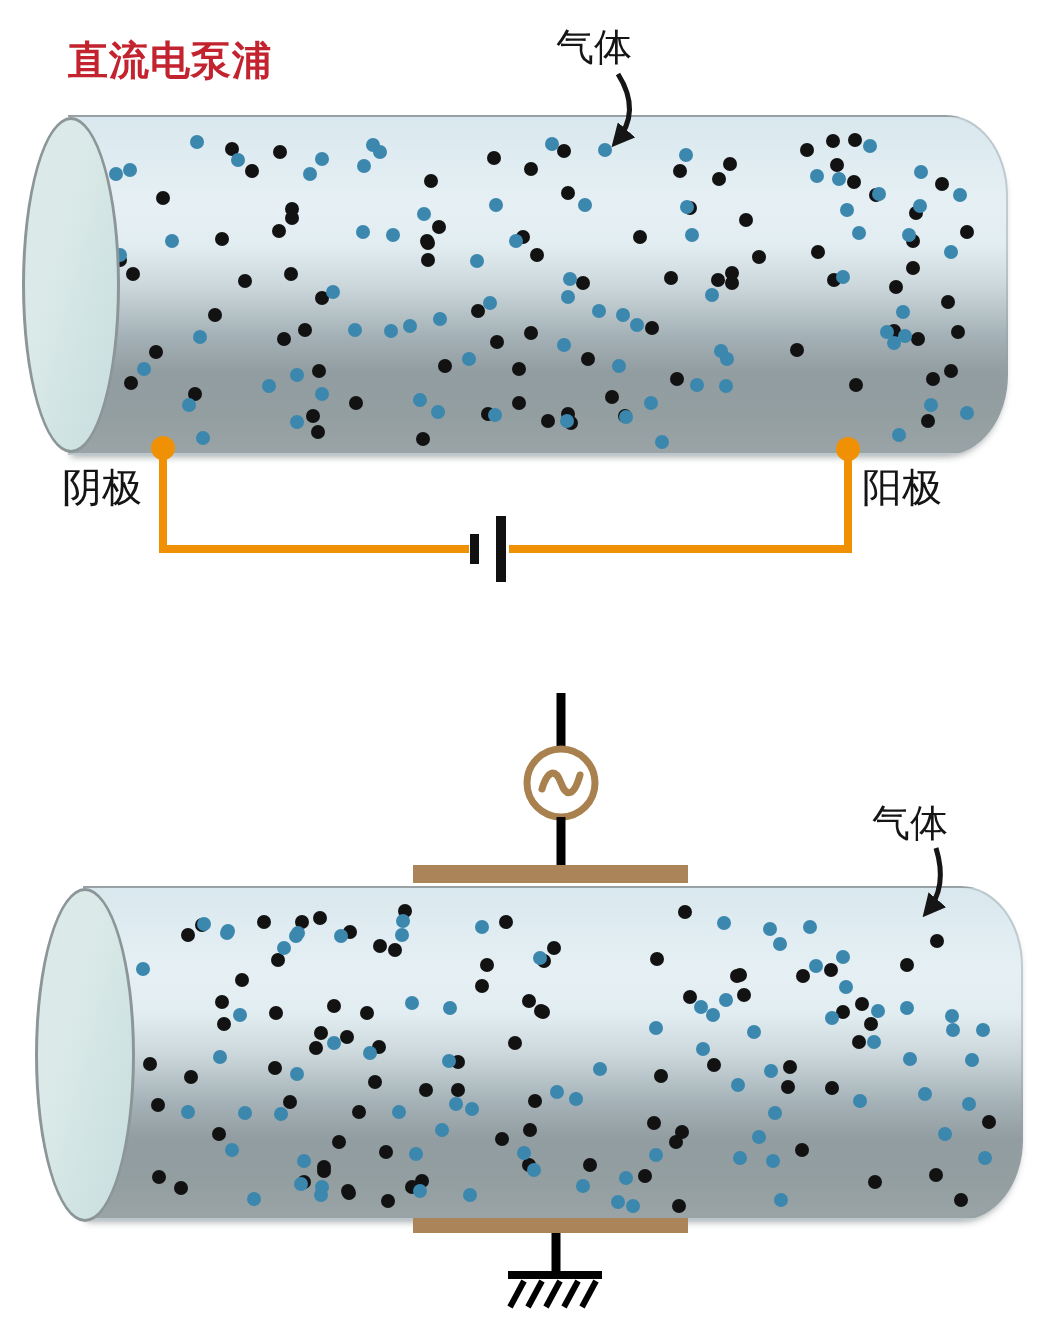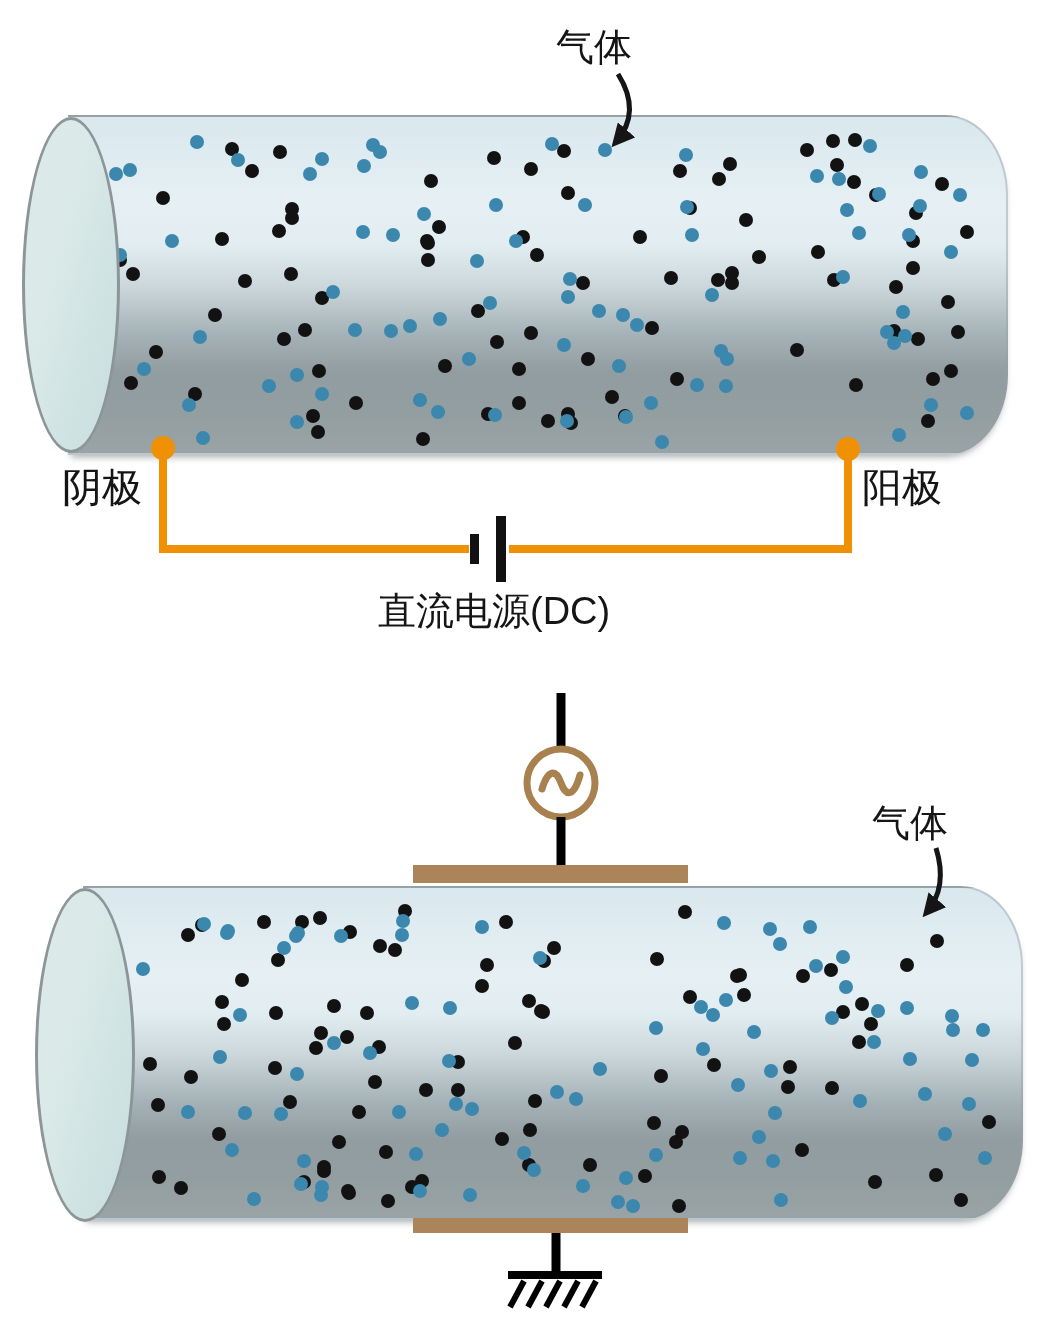--- a/index.html
+++ b/index.html
@@ -26,20 +26,21 @@
   }
   .dots{position:absolute;inset:0;}
   .dot{position:absolute;width:14px;height:14px;border-radius:50%;}
   .overlay{position:absolute;left:0;top:0;z-index:3;}
 </style>
 </head>
 <body>
 
 <div class="canvas">
 
+  <div class="title" style="left:68px;top:33px;">直流电泵浦</div>
 
   <div class="tube-body" style="left:68px;top:115px;width:938px;height:336px;">
     <div class="dots">
         <div class="dot" style="width: 14px; height: 14px; left: 243.345px; top: 308.188px; background: rgb(18, 18, 18);"></div>
         <div class="dot" style="width: 14px; height: 14px; left: 892.486px; top: 107.754px; background: rgb(18, 18, 18);"></div>
         <div class="dot" style="width: 14px; height: 14px; left: 493.38px; top: 289.561px; background: rgb(18, 18, 18);"></div>
         <div class="dot" style="width: 14px; height: 14px; left: 602.016px; top: 255.116px; background: rgb(18, 18, 18);"></div>
         <div class="dot" style="width: 14px; height: 14px; left: 684.336px; top: 132.798px; background: rgb(18, 18, 18);"></div>
         <div class="dot" style="width: 14px; height: 14px; left: 216.1px; top: 150.368px; background: rgb(18, 18, 18);"></div>
         <div class="dot" style="width: 14px; height: 14px; left: 596.031px; top: 153.892px; background: rgb(18, 18, 18);"></div>
@@ -199,21 +200,20 @@
         <div class="dot" style="width: 14px; height: 14px; left: 315.766px; top: 206.957px; background: rgb(59, 135, 174);"></div>
       </div>
   </div>
   <div class="tube-end" style="left:22px;top:117px;width:92px;height:330px;"></div>
 
   <div class="label" style="left:556px;top:22px;">气体</div>
 
   <div class="label" style="left:62px;top:460px;font-size:40px;text-align:center;">阴极</div>
   <div class="label" style="left:862px;top:460px;font-size:40px;">阳极</div>
 
-  <div class="label" style="left:378px;top:586px;">直流电源(DC)</div>
 
 
   <div class="tube-body" style="left:83px;top:886px;width:938px;height:330px;">
     <div class="dots">
         <div class="dot" style="width: 14px; height: 14px; left: 152.431px; top: 84.895px; background: rgb(18, 18, 18);"></div>
         <div class="dot" style="width: 14px; height: 14px; left: 199.671px; top: 207.14px; background: rgb(18, 18, 18);"></div>
         <div class="dot" style="width: 14px; height: 14px; left: 335.74px; top: 195.234px; background: rgb(18, 18, 18);"></div>
         <div class="dot" style="width: 14px; height: 14px; left: 59.5773px; top: 169.336px; background: rgb(18, 18, 18);"></div>
         <div class="dot" style="width: 14px; height: 14px; left: 871.029px; top: 304.827px; background: rgb(18, 18, 18);"></div>
         <div class="dot" style="width: 14px; height: 14px; left: 564.14px; top: 227.709px; background: rgb(18, 18, 18);"></div>

